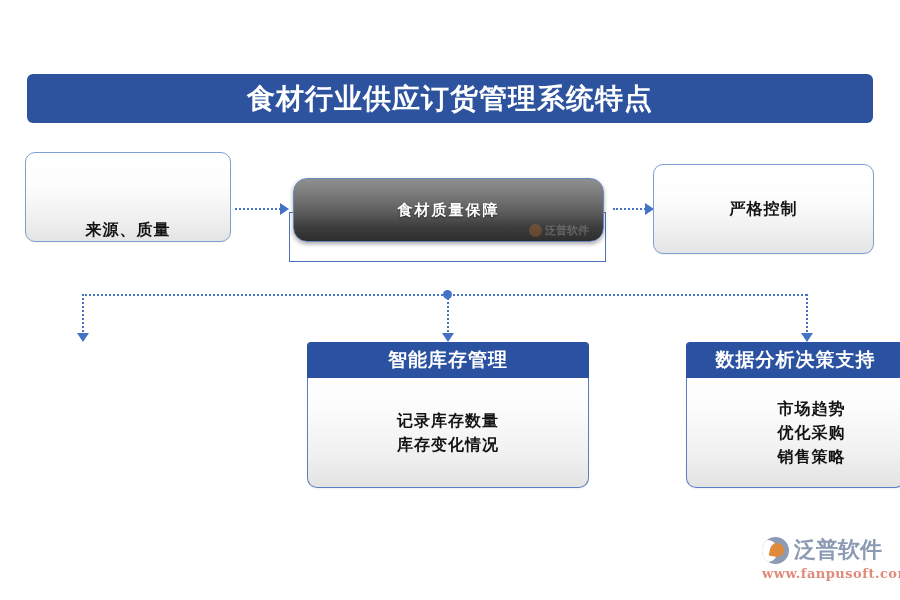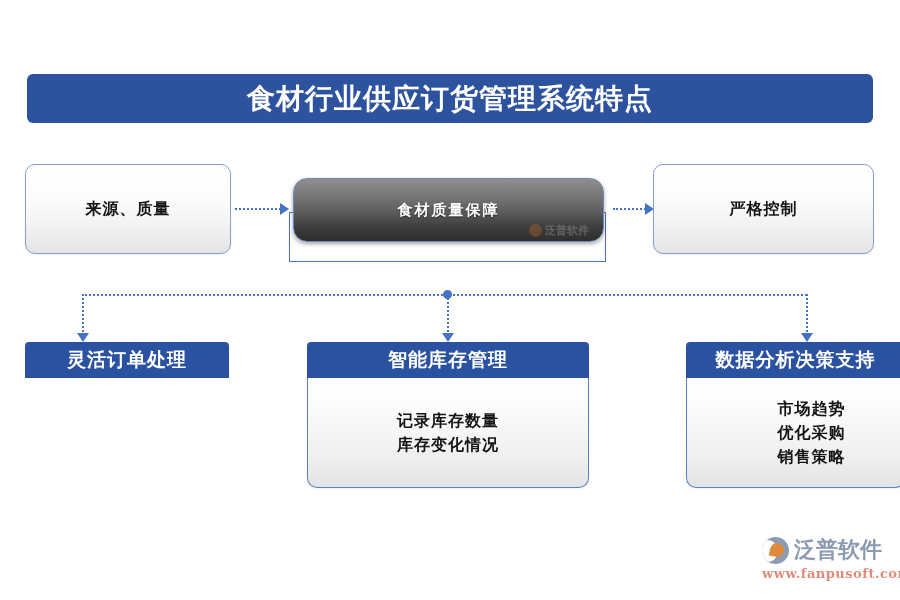--- a/index.html
+++ b/index.html
@@ -57,21 +57,21 @@
     align-items: center;
     justify-content: center;
   }
   .top-box .box-text {
     font-family: "DejaVu Serif", "Liberation Serif", serif;
     font-weight: bold;
     font-size: 16px;
     color: #131313;
     letter-spacing: 1px;
   }
-  #top-box-left  { left: 25px;  top: 164px; width: 204px; }
+  #top-box-left  { left: 25px;  top: 152px; width: 204px; align-items: flex-end; }
   #top-box-right { left: 653px; top: 164px; width: 219px; }
 
   
   .center-stage {
     position: absolute;
     left: 289px;
     top: 178px;
     width: 317px;
     height: 84px;
   }
@@ -331,23 +331,20 @@
   <div class="dots-h" id="bus-h"></div>
   <div class="junction-dot" id="bus-dot"></div>
   <div class="dots-v" id="bus-v-left"></div>
   <div class="dots-v" id="bus-v-mid"></div>
   <div class="dots-v" id="bus-v-right"></div>
   <div class="arrow-down" id="bus-ar-left"></div>
   <div class="arrow-down" id="bus-ar-mid"></div>
   <div class="arrow-down" id="bus-ar-right"></div>
 
   <div class="card" id="card-orders">
-    <div class="card-header">
-      <span class="card-title">灵活订单处理</span>
-    </div>
   </div>
 
   <div class="card" id="card-inventory">
     <div class="card-header">
       <span class="card-title">智能库存管理</span>
     </div>
     <div class="card-body">
       <span class="card-line">记录库存数量</span>
       <span class="card-line">库存变化情况</span>
     </div>

